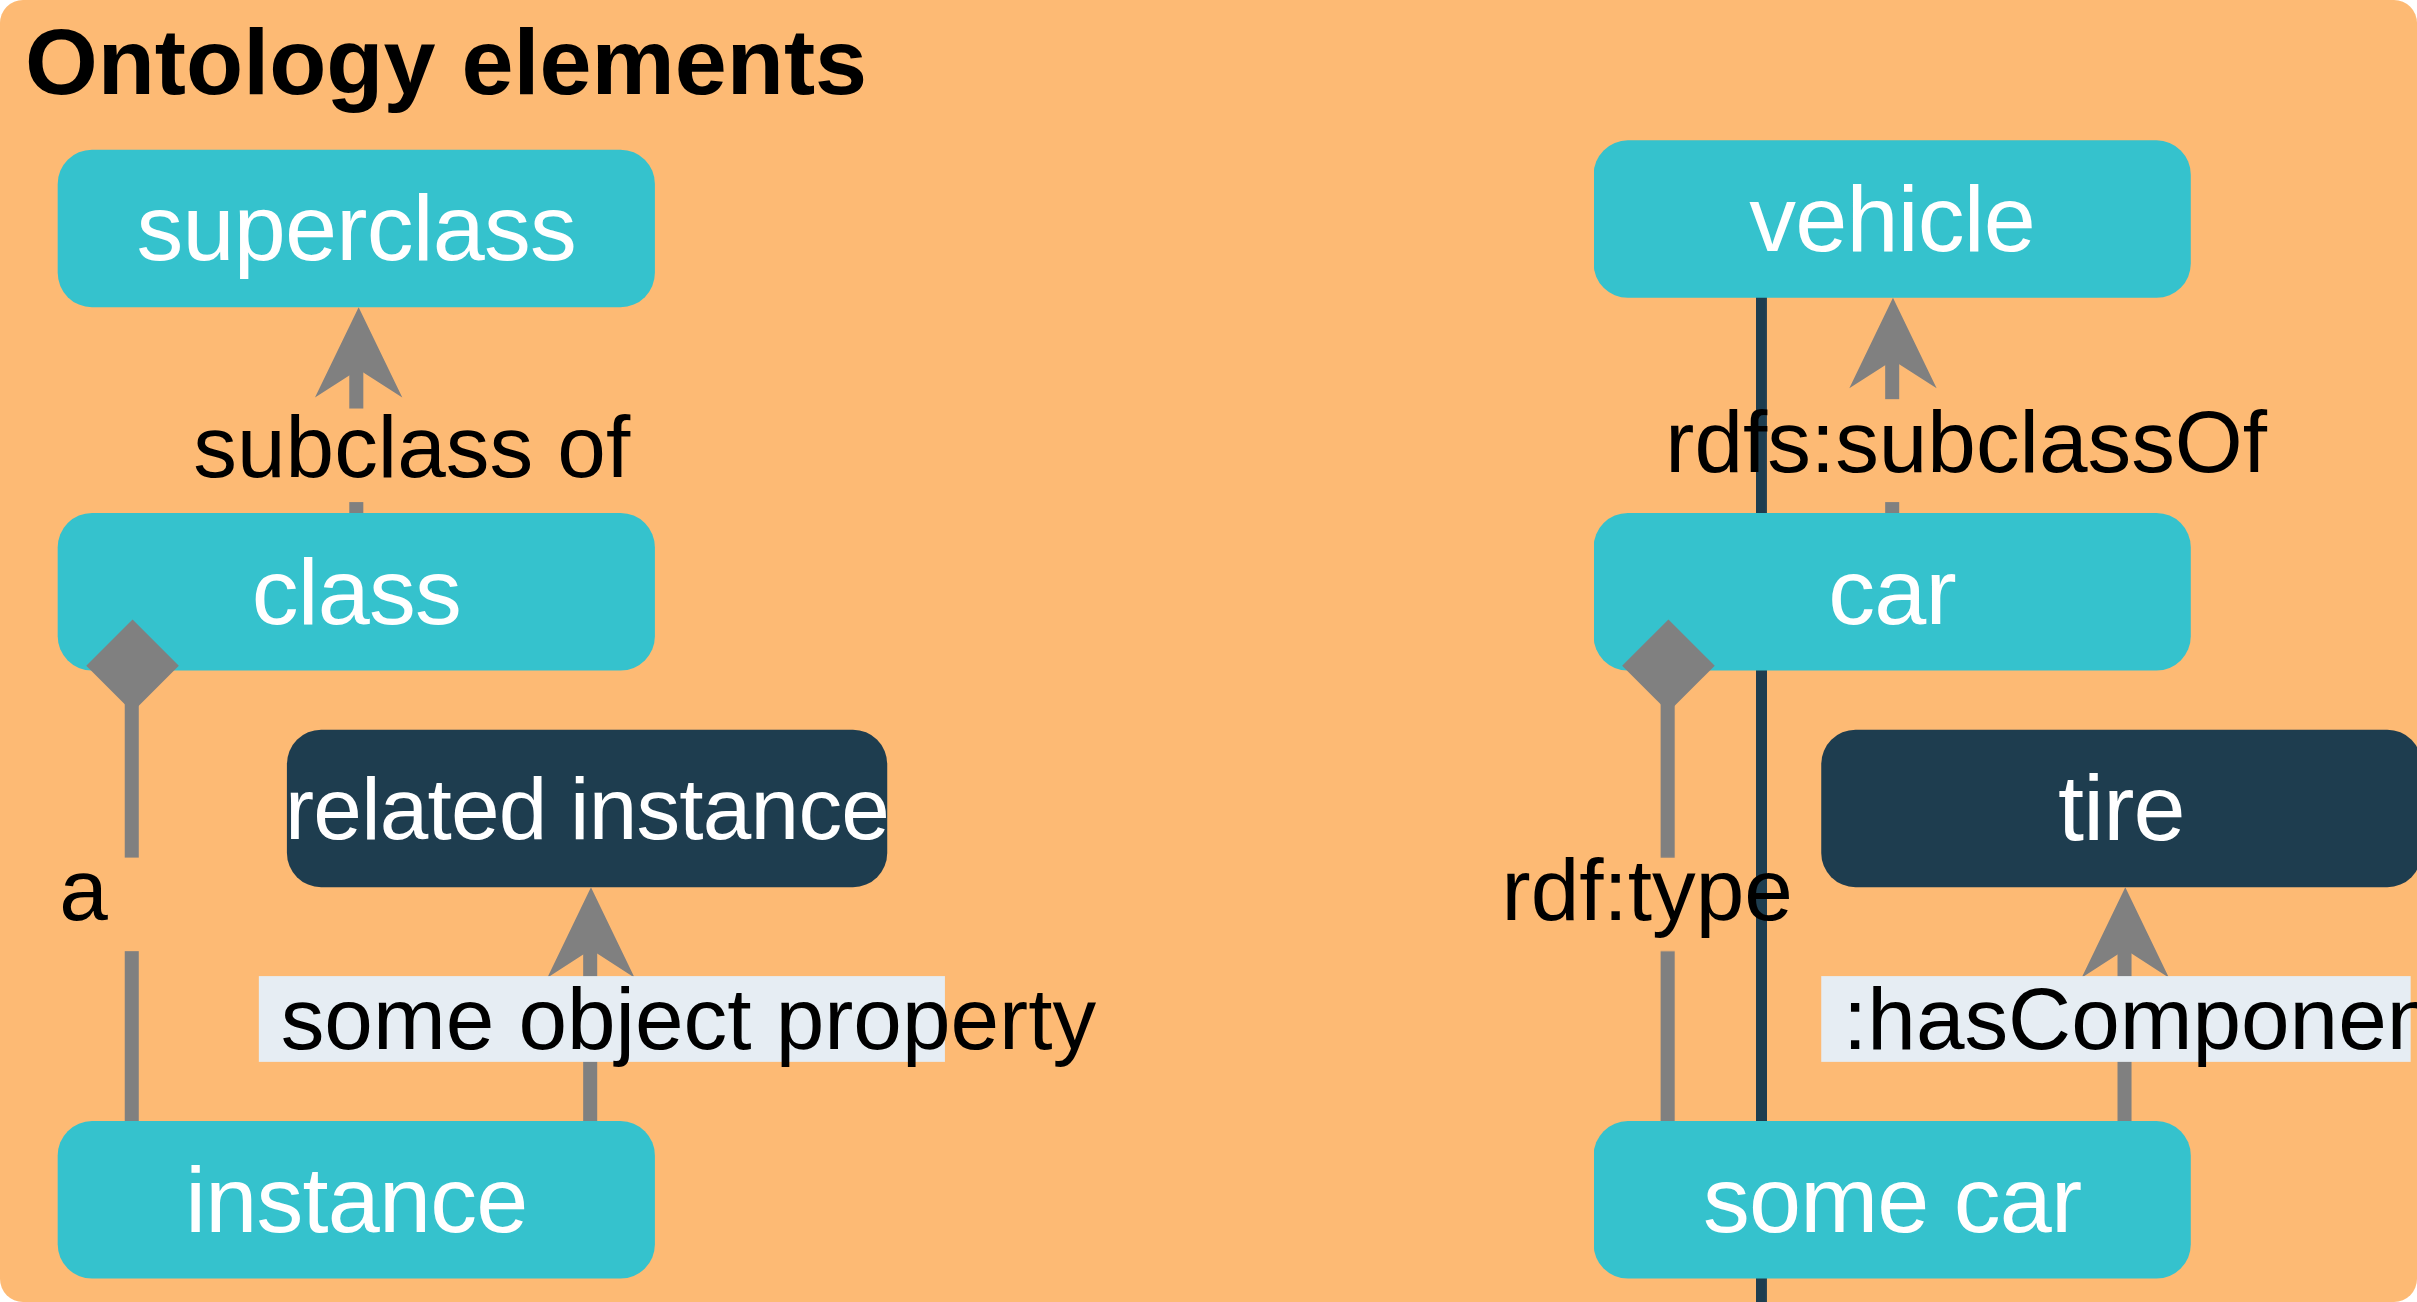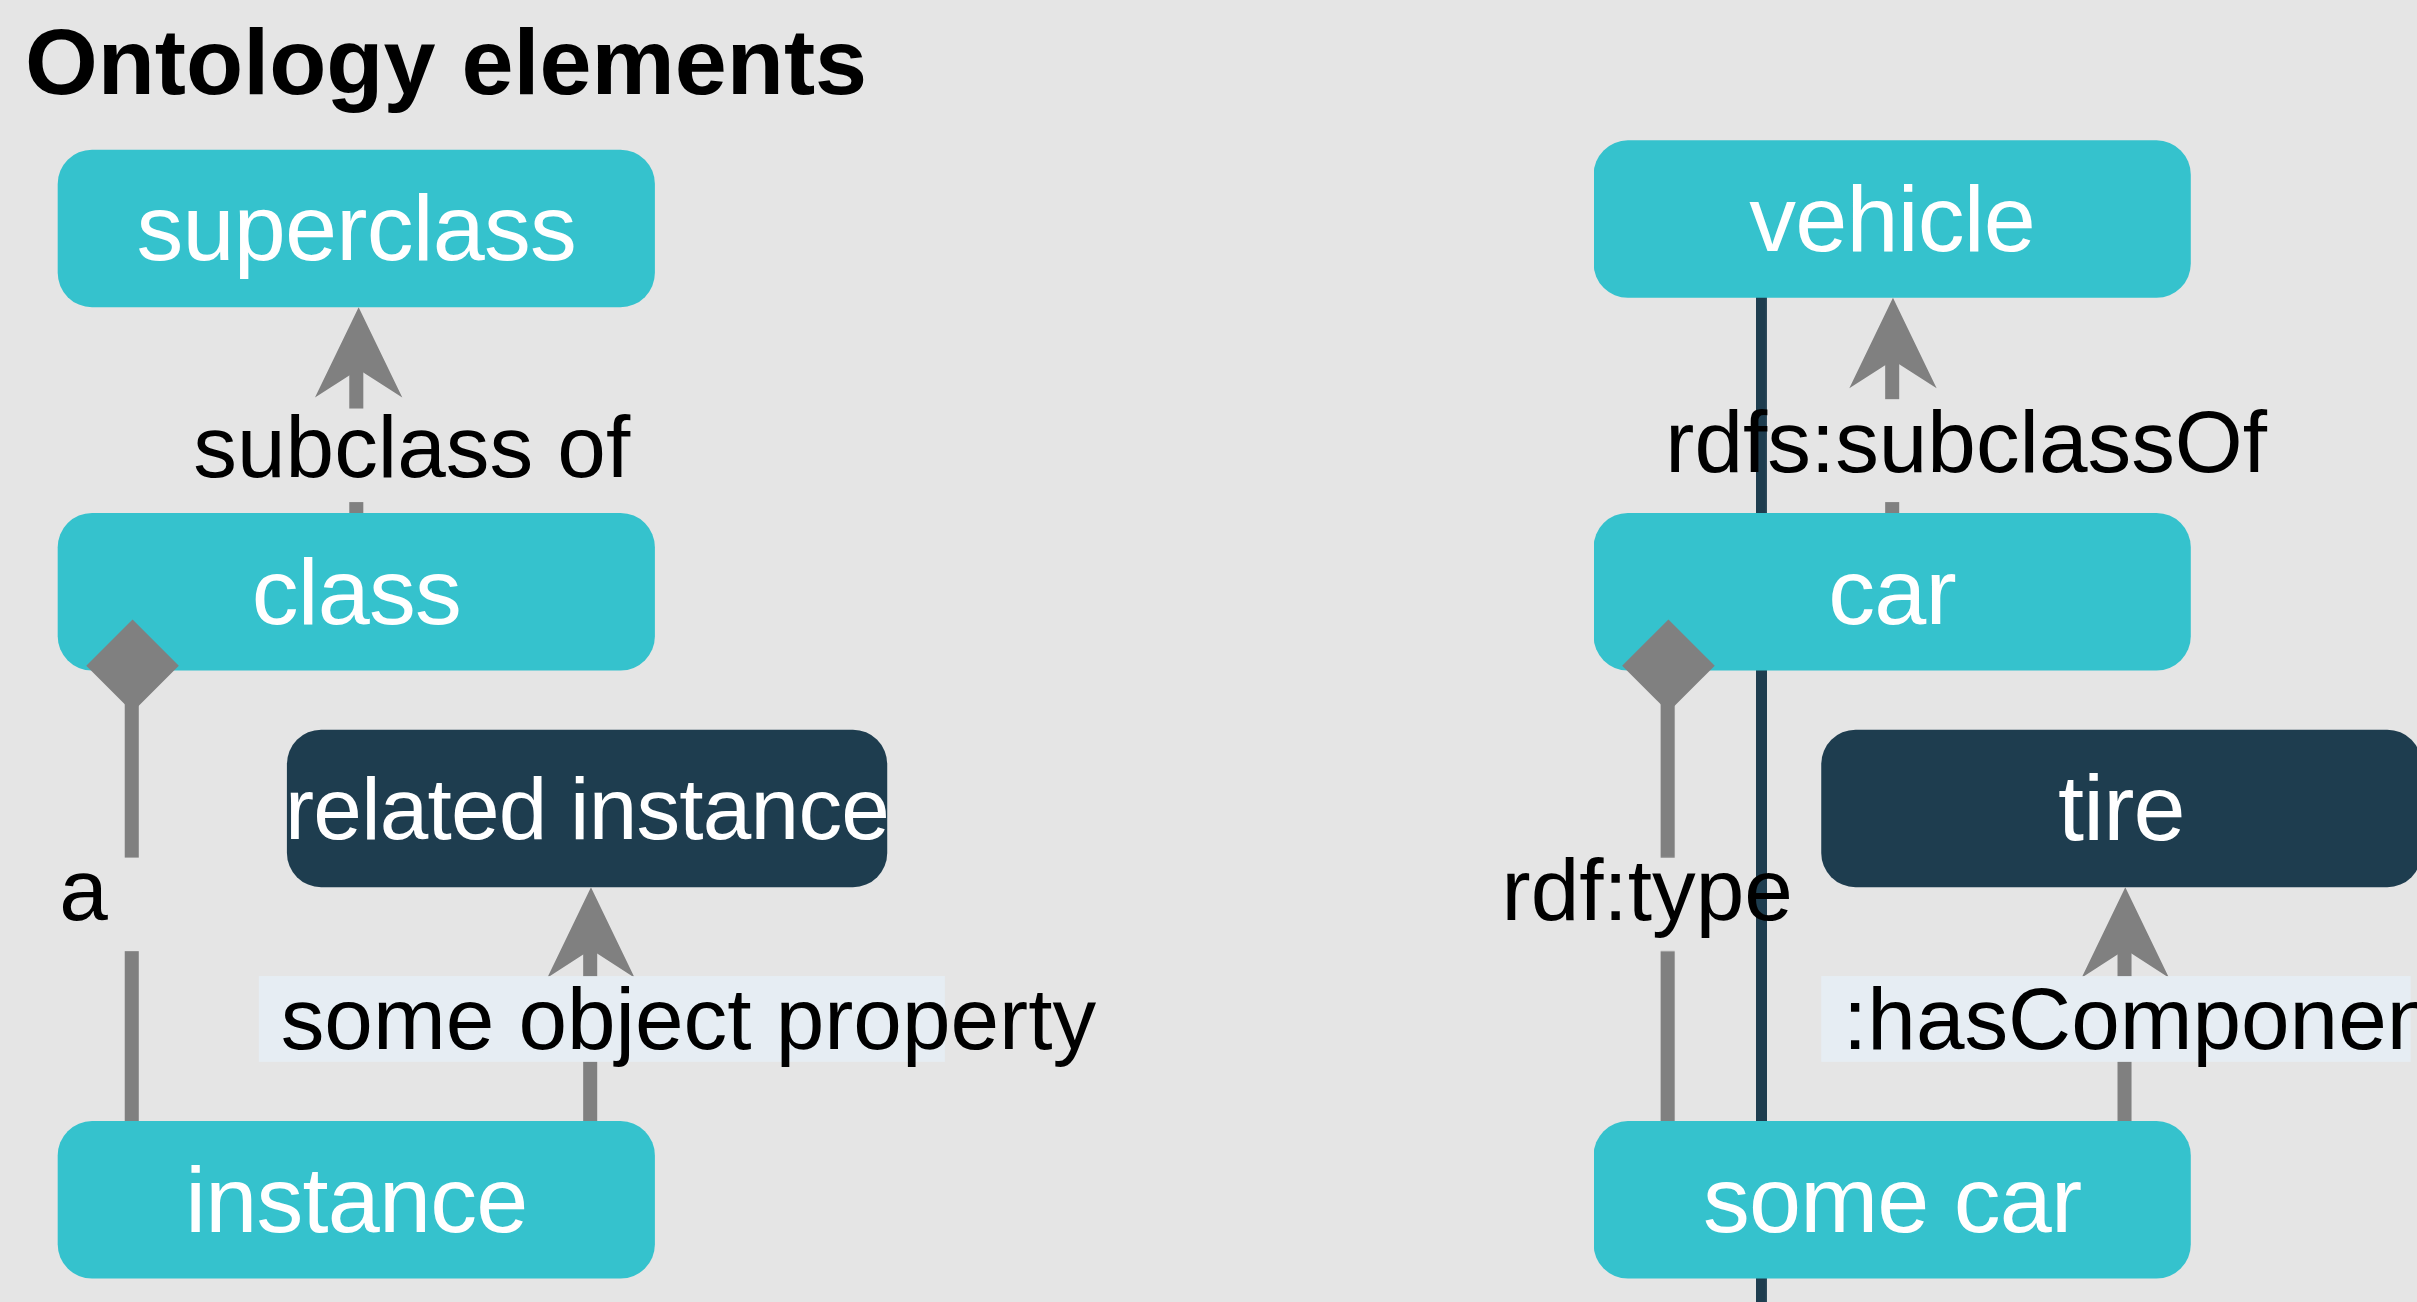--- a/index.html
+++ b/index.html
@@ -7,22 +7,23 @@
     padding: 0;
     background: #ffffff;
   }
   body {
     font-family: "Liberation Sans", sans-serif;
   }
   #canvas {
     position: relative;
     width: 2417px;
     height: 1302px;
-    background: #e5e5e5;
+    background: #fdba74;
     overflow: hidden;
+    border-radius: 23px;
   }
   .abs { position: absolute; }
 
   
   .panel-title {
     font-family: "Liberation Sans", sans-serif;
     font-weight: bold;
     font-size: 60px;
     color: #000000;
     line-height: 1;

